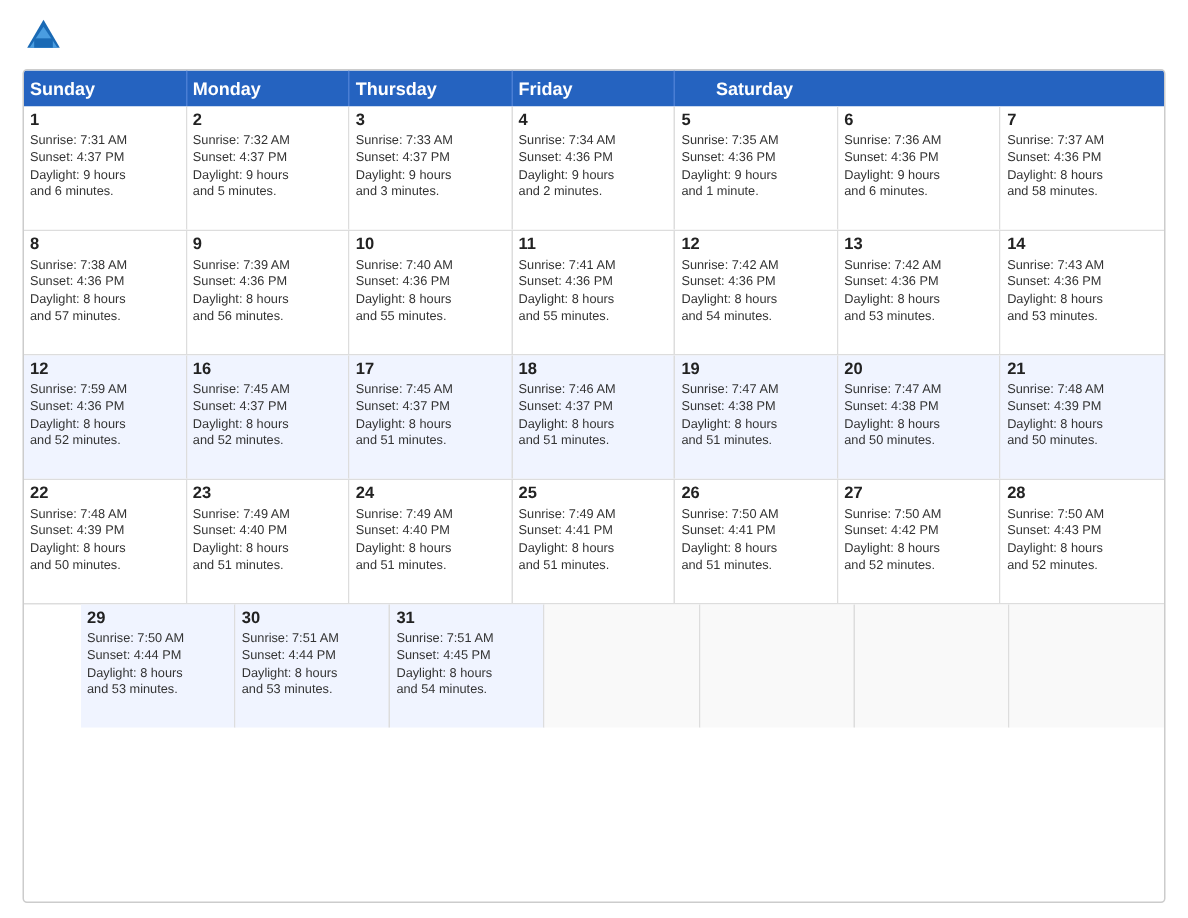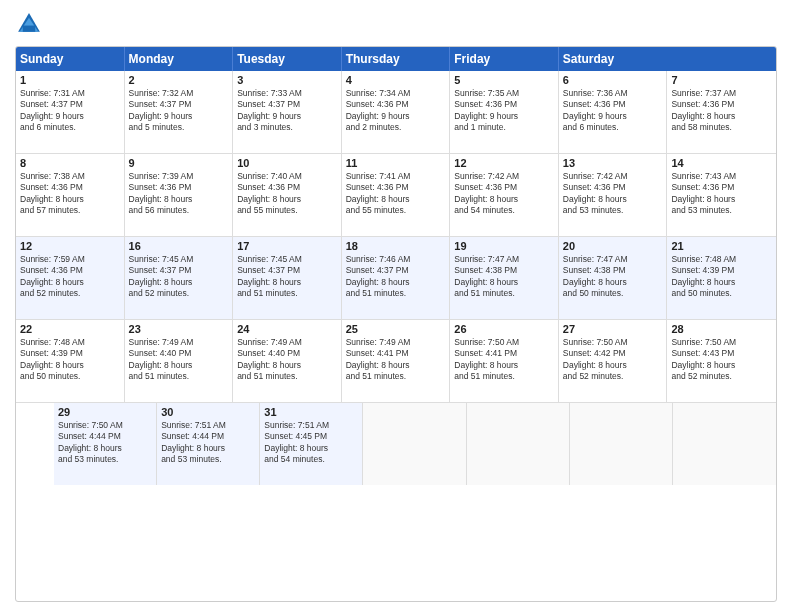--- a/index.html
+++ b/index.html
@@ -62,21 +62,21 @@
       background: #2563c0;
     }
     .cal-header-cell {
       color: #fff;
       font-weight: bold;
       font-size: 12px;
       padding: 5px 4px;
       text-align: left;
       border-right: 1px solid #4a7ed4;
     }
-    .cal-header-cell:last-child { border-right: none; }
+    .cal-header-cell:last-child { border-right: none; margin-left: 23px; }
     .cal-body {
       display: flex;
       flex-direction: column;
     }
     .cal-row {
       display: grid;
       grid-template-columns: repeat(7, 1fr);
       border-bottom: 1px solid #ddd;
       flex: 1;
     }
@@ -123,21 +123,20 @@
     <div class="title-block">
       <div class="main-title"></div>
       <div class="subtitle"></div>
     </div>
   </div>
 
   <div class="calendar">
     <div class="cal-header" id="cal-header">
         <div class="cal-header-cell">Sunday</div>
         <div class="cal-header-cell">Monday</div>
-        <div class="cal-header-cell">Tuesday</div>
         <div class="cal-header-cell">Thursday</div>
         <div class="cal-header-cell">Friday</div>
         <div class="cal-header-cell">Saturday</div>
       </div>
     <div class="cal-body" id="cal-body">
         <div class="cal-row">
           <div class="cal-cell">
             <span class="day-num">1</span>
             <span class="cell-line">Sunrise: 7:31 AM</span>
             <span class="cell-line">Sunset: 4:37 PM</span>

